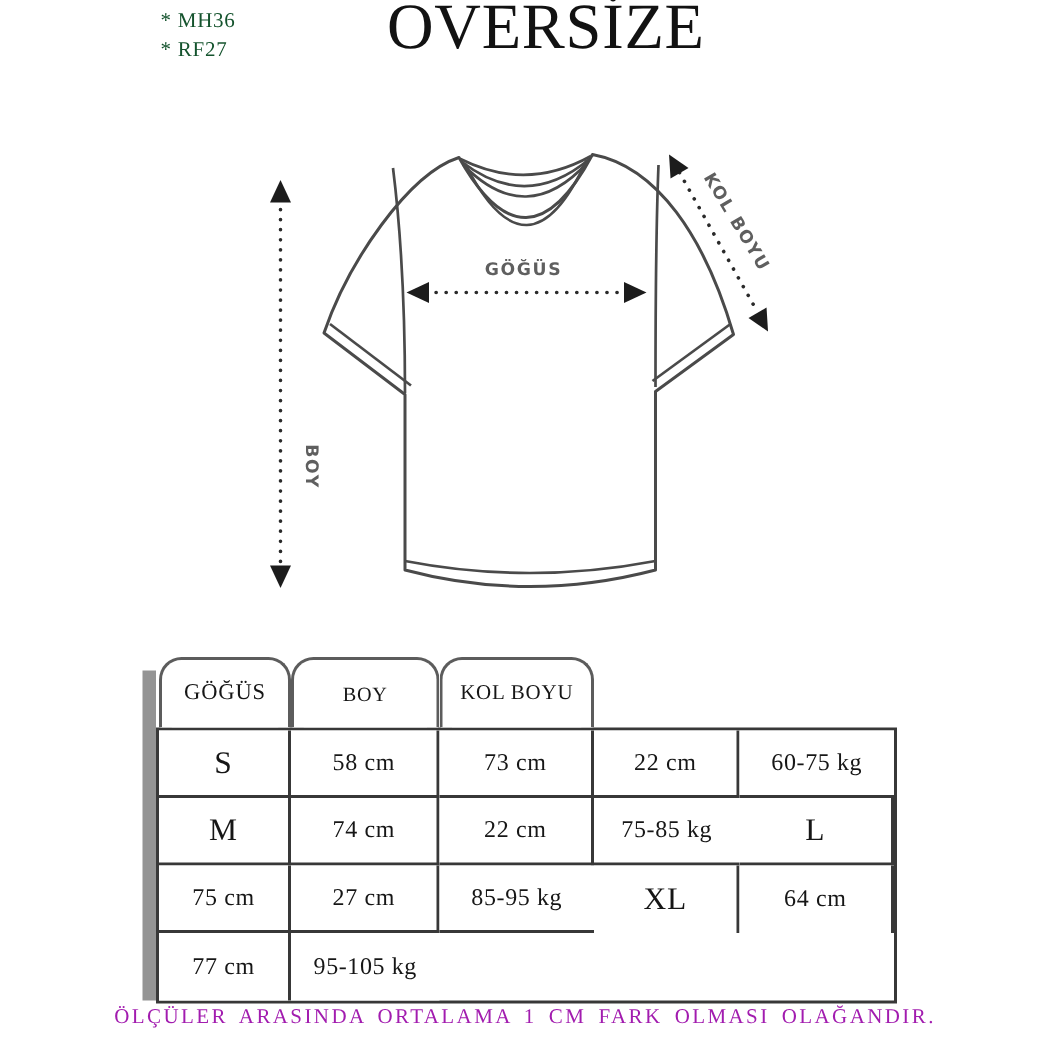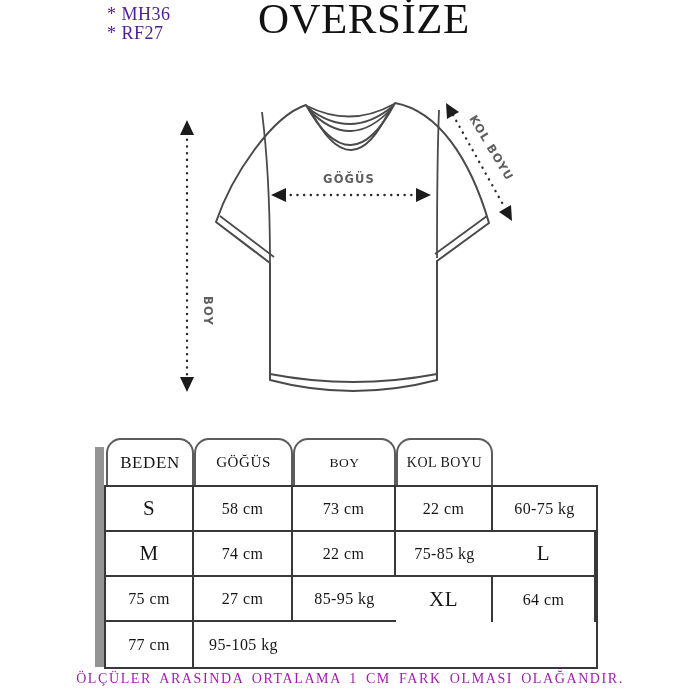--- a/index.html
+++ b/index.html
@@ -1,21 +1,21 @@
 <!DOCTYPE html>
 <html><head>
 <meta charset="utf-8">
 <style>
   html,body{margin:0;padding:0;}
   body{
     width:700px;height:700px;position:relative;background:#ffffff;
     font-family:"Liberation Serif",serif;color:#161616;overflow:hidden;
   }
   
-  .codes{position:absolute;left:107px;top:5px;font-size:18px;line-height:19px;letter-spacing:.5px;color:#4c1d95;}
+  .codes{position:absolute;left:107px;top:5px;font-size:14px;line-height:19px;letter-spacing:.5px;color:#14532d;}
   
   .title{position:absolute;left:258px;top:-6px;margin:0;font-size:43px;font-weight:normal;
          letter-spacing:.5px;color:#121212;font-family:"Liberation Serif",serif;}
   
   .diagram{position:absolute;left:150px;top:85px;}
   .shirt{fill:#ffffff;stroke:#4a4a4a;stroke-width:2;stroke-linejoin:round;}
   .seam{fill:none;stroke:#4a4a4a;stroke-width:1.8;}
   .dots{fill:none;stroke:#2a2a2a;stroke-width:2.4;stroke-dasharray:.1 6.6;stroke-linecap:round;}
   .ah{fill:#1c1c1c;stroke:none;}
   .dlabel{font-family:"DejaVu Sans",sans-serif;font-size:11.5px;font-weight:bold;
@@ -88,21 +88,20 @@
   <line class="dots" x1="453" y1="115" x2="505" y2="208"></line>
   <polygon class="ah" points="446,103 459,112 447,119"></polygon>
   <polygon class="ah" points="512,221 499,212 511,205"></polygon>
   <text class="dlabel" x="488" y="150" text-anchor="middle" transform="rotate(59 488 150)">KOL BOYU</text>
 </svg>
 
 <div class="shadowbar"></div>
 
 <div class="size-table">
   <div class="thead">
-    <div class="tab h-beden">BEDEN</div>
     <div class="tab h-gogus">GÖĞÜS</div>
     <div class="tab h-boy">BOY</div>
     <div class="tab h-kol">KOL BOYU</div>
   </div>
   <div class="tbody">
     <div class="cell size">S</div>
     <div class="cell">58 cm</div>
     <div class="cell">73 cm</div>
     <div class="cell">22 cm</div>
     <div class="cell lc">60-75 kg</div>

